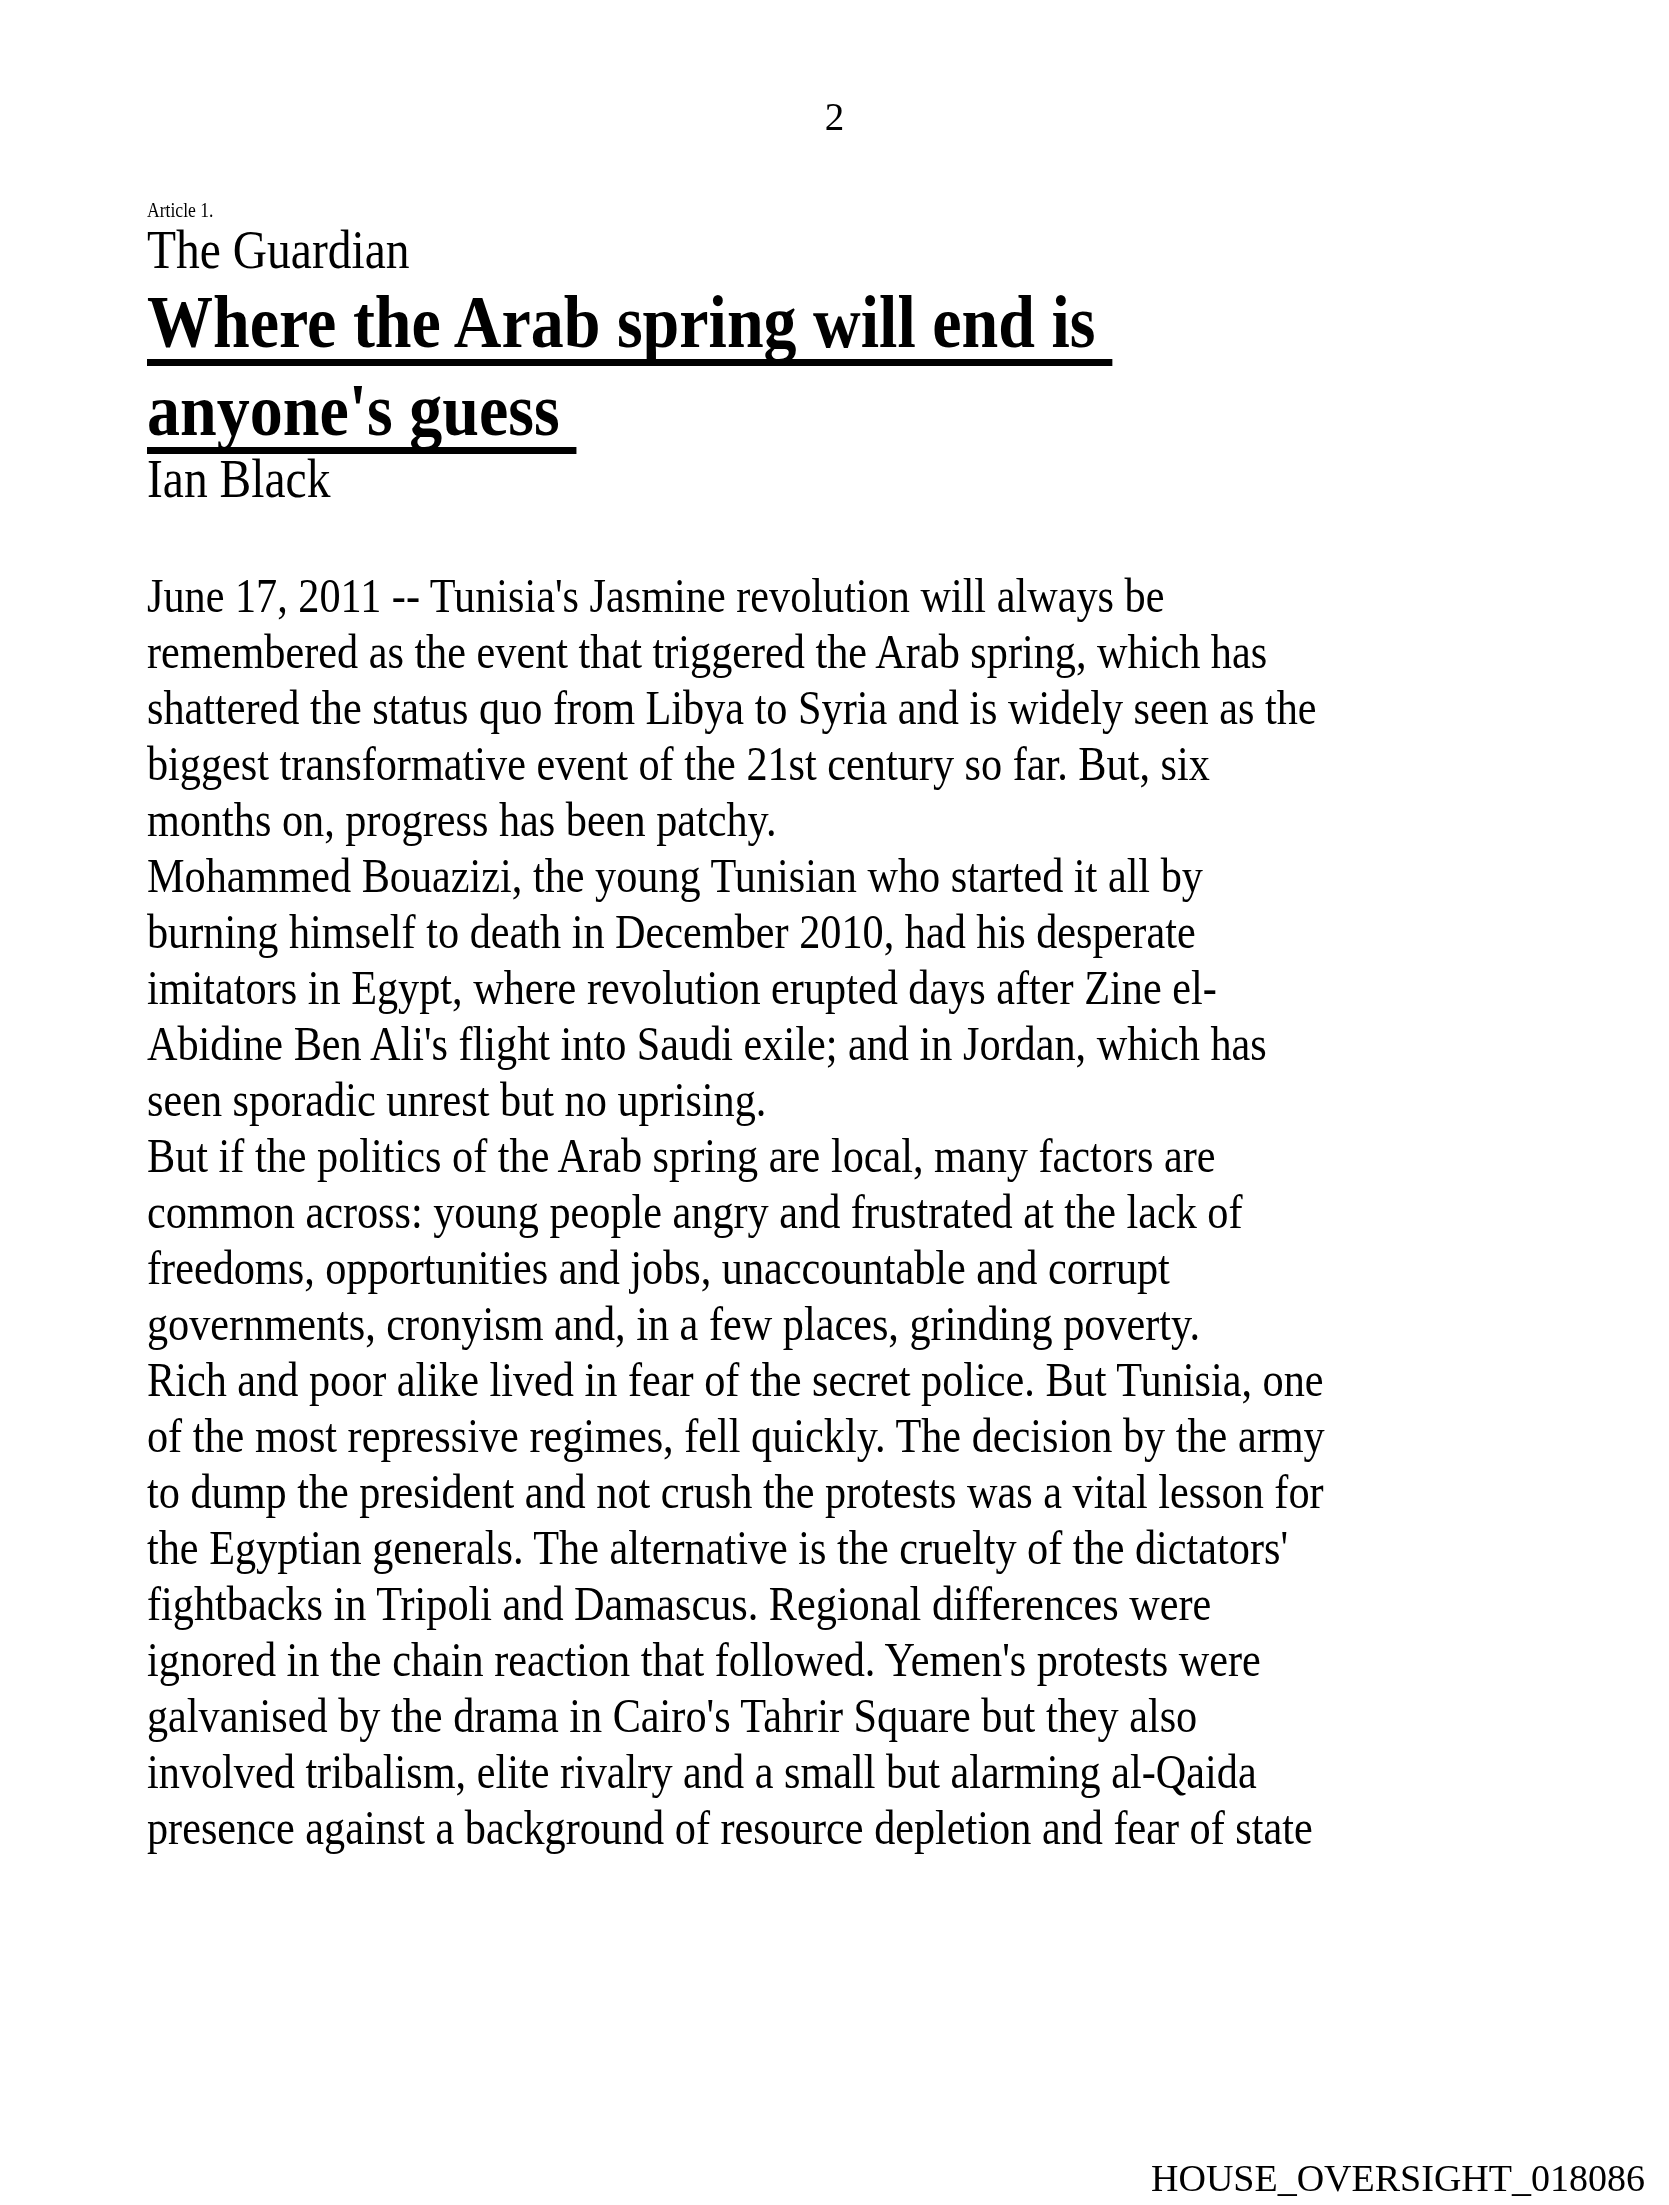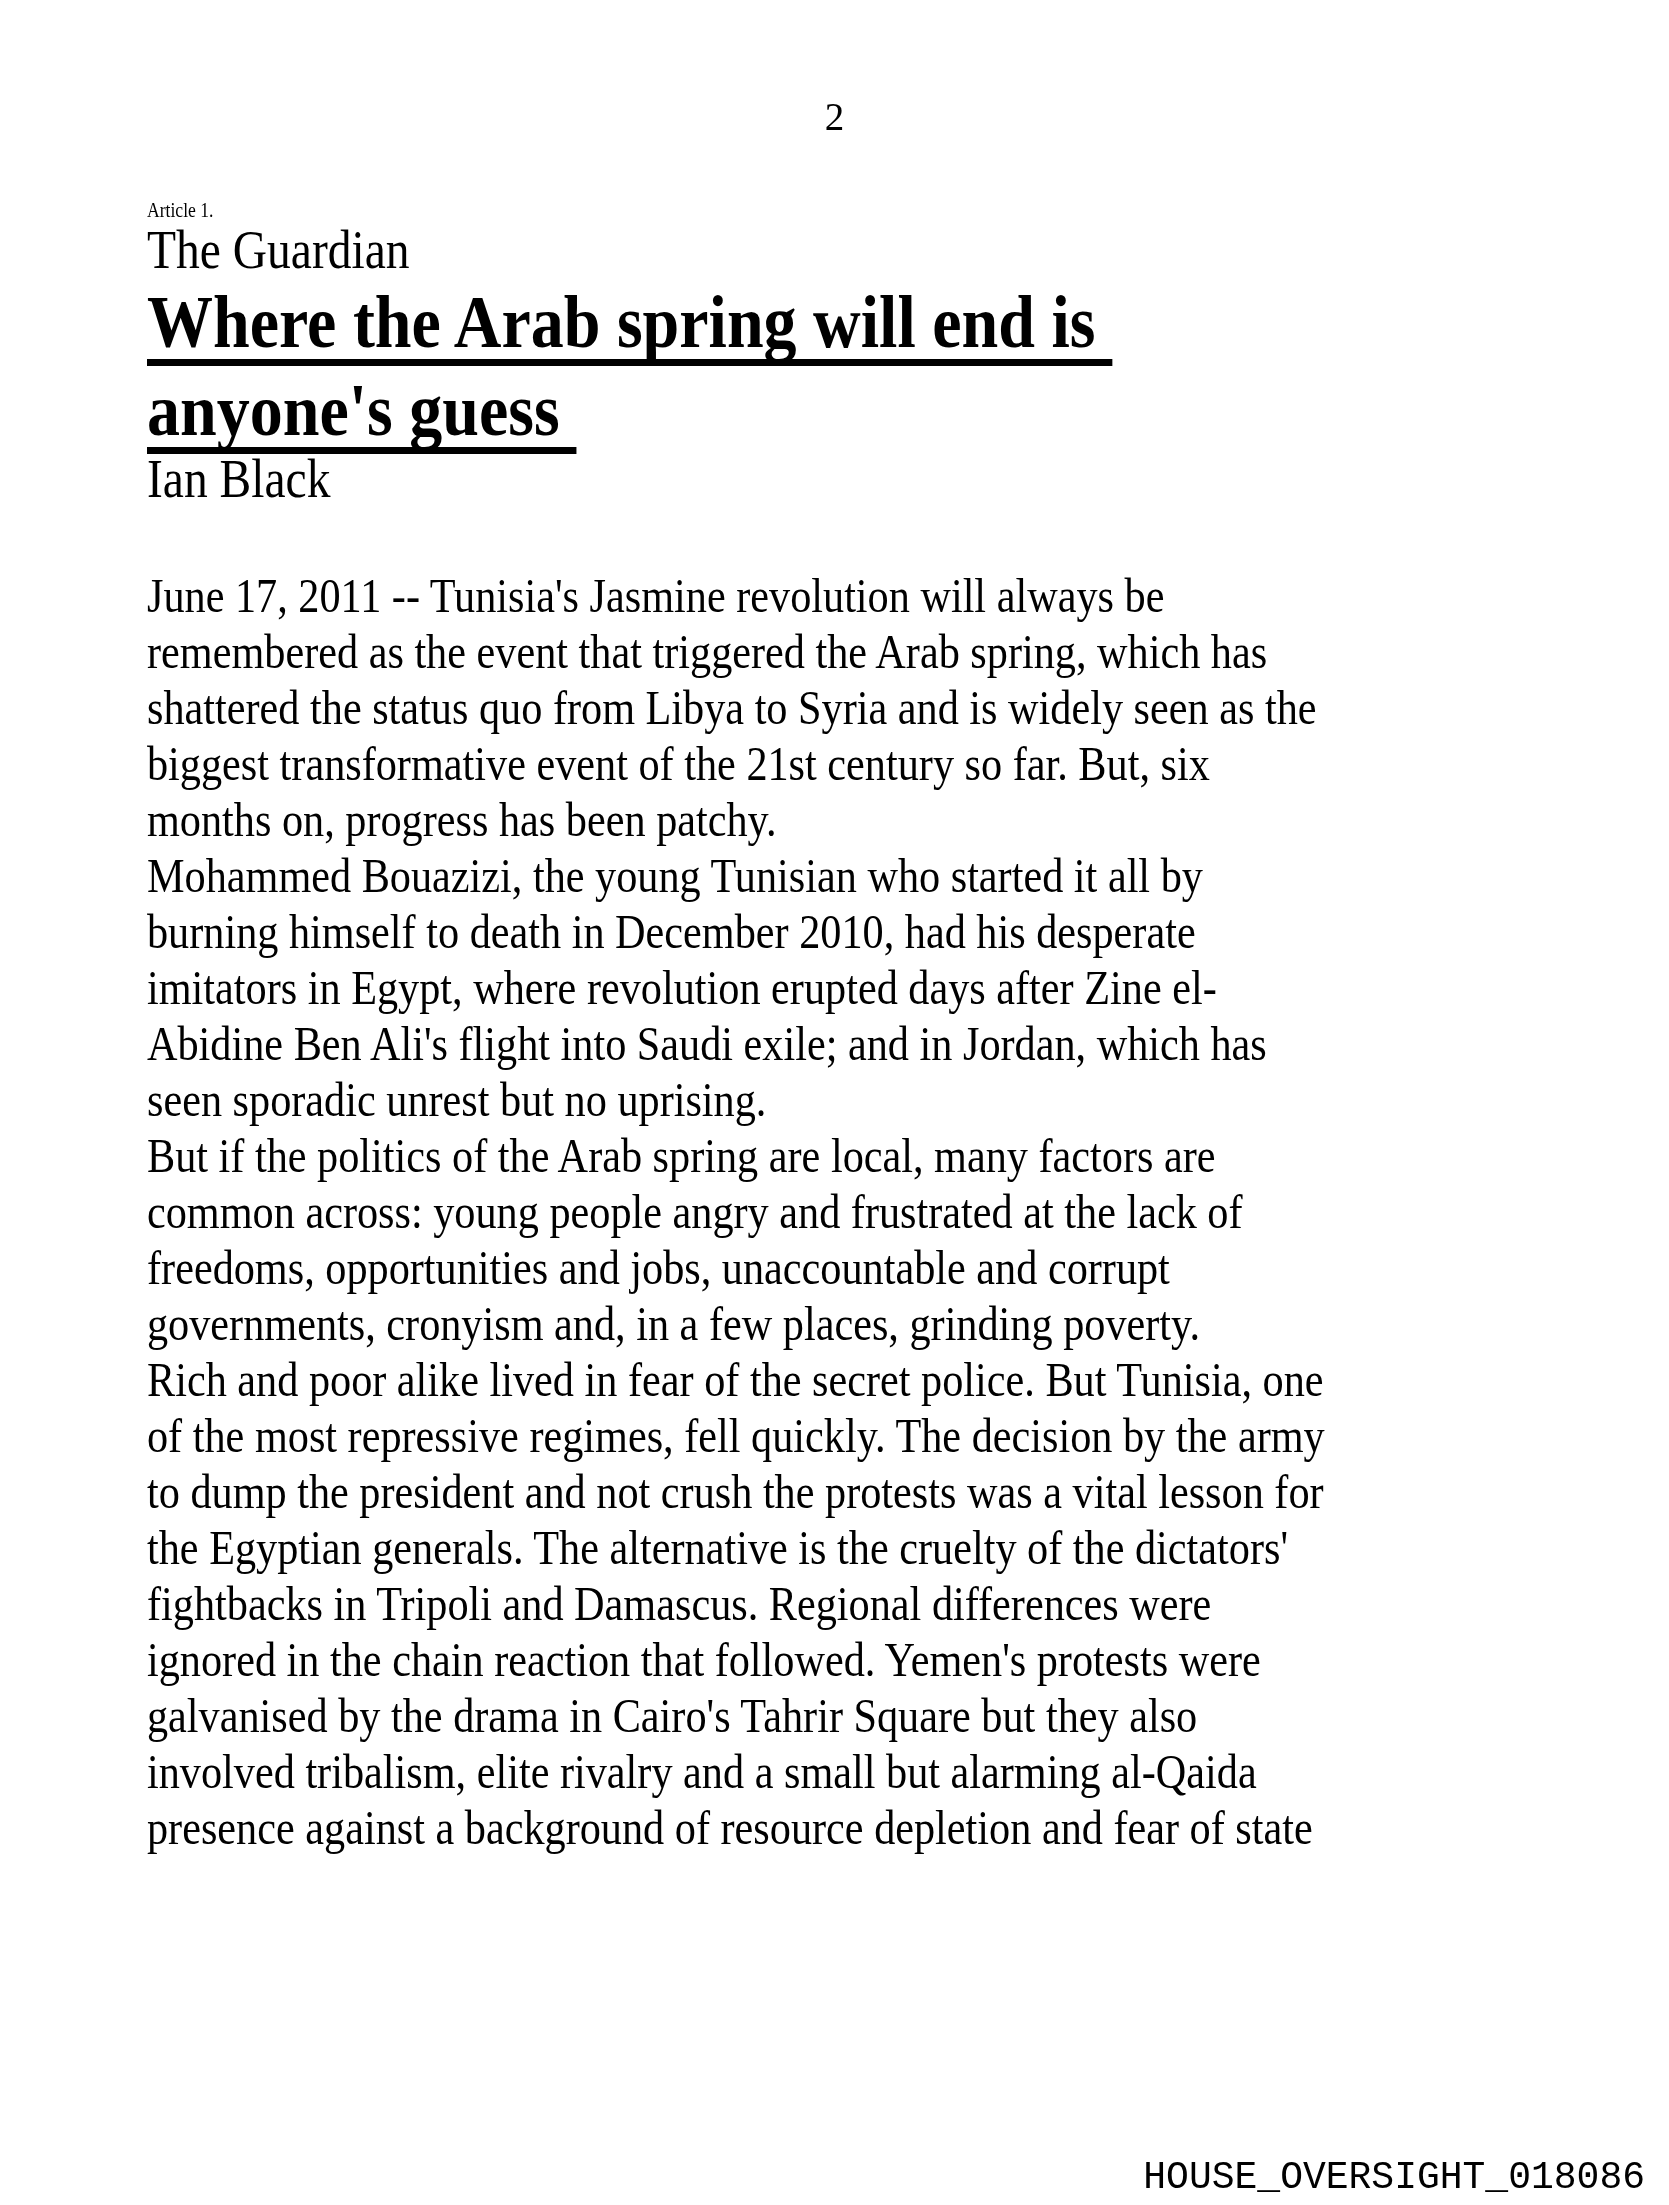--- a/index.html
+++ b/index.html
@@ -78,21 +78,21 @@
     top: 568px;
     left: 0;
     font-size: 48px;
     line-height: 56px;
   }
   .body-line { white-space: pre; height: 56px; }
   .bates-stamp {
     position: absolute;
     top: 2159px;
     right: 24px;
-    font-family: Liberation Mono, monospace;
+    font-family: Liberation Serif, serif;
     font-size: 38px;
     line-height: 38px;
     white-space: pre;
   }
 </style>
 </head>
 <body>
 
 <div class="page">
 

